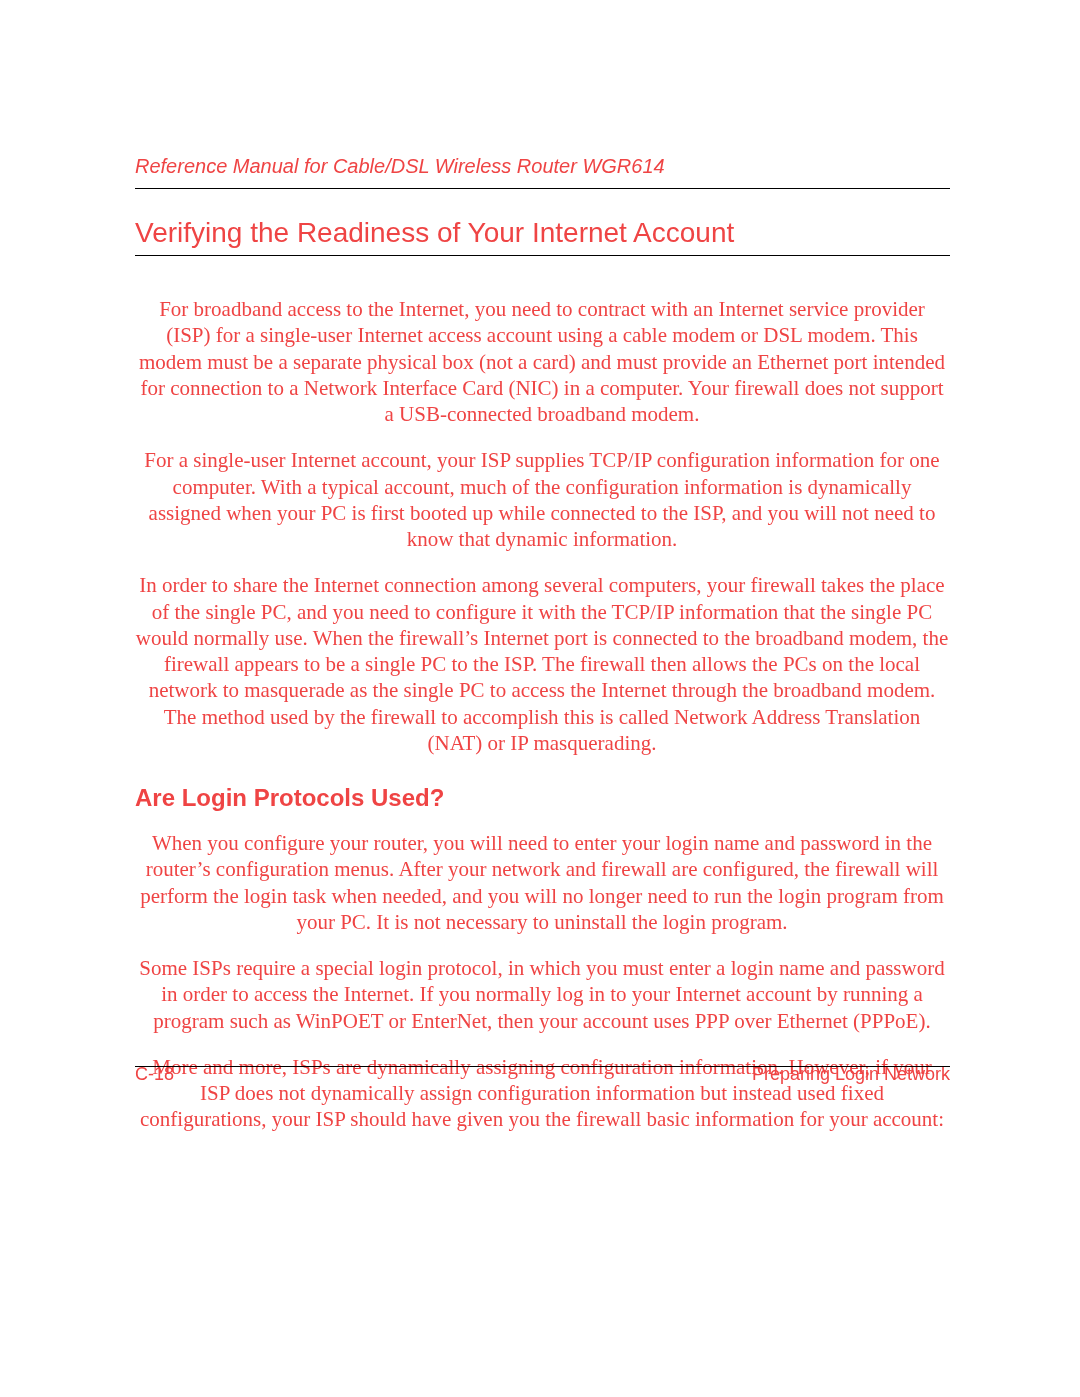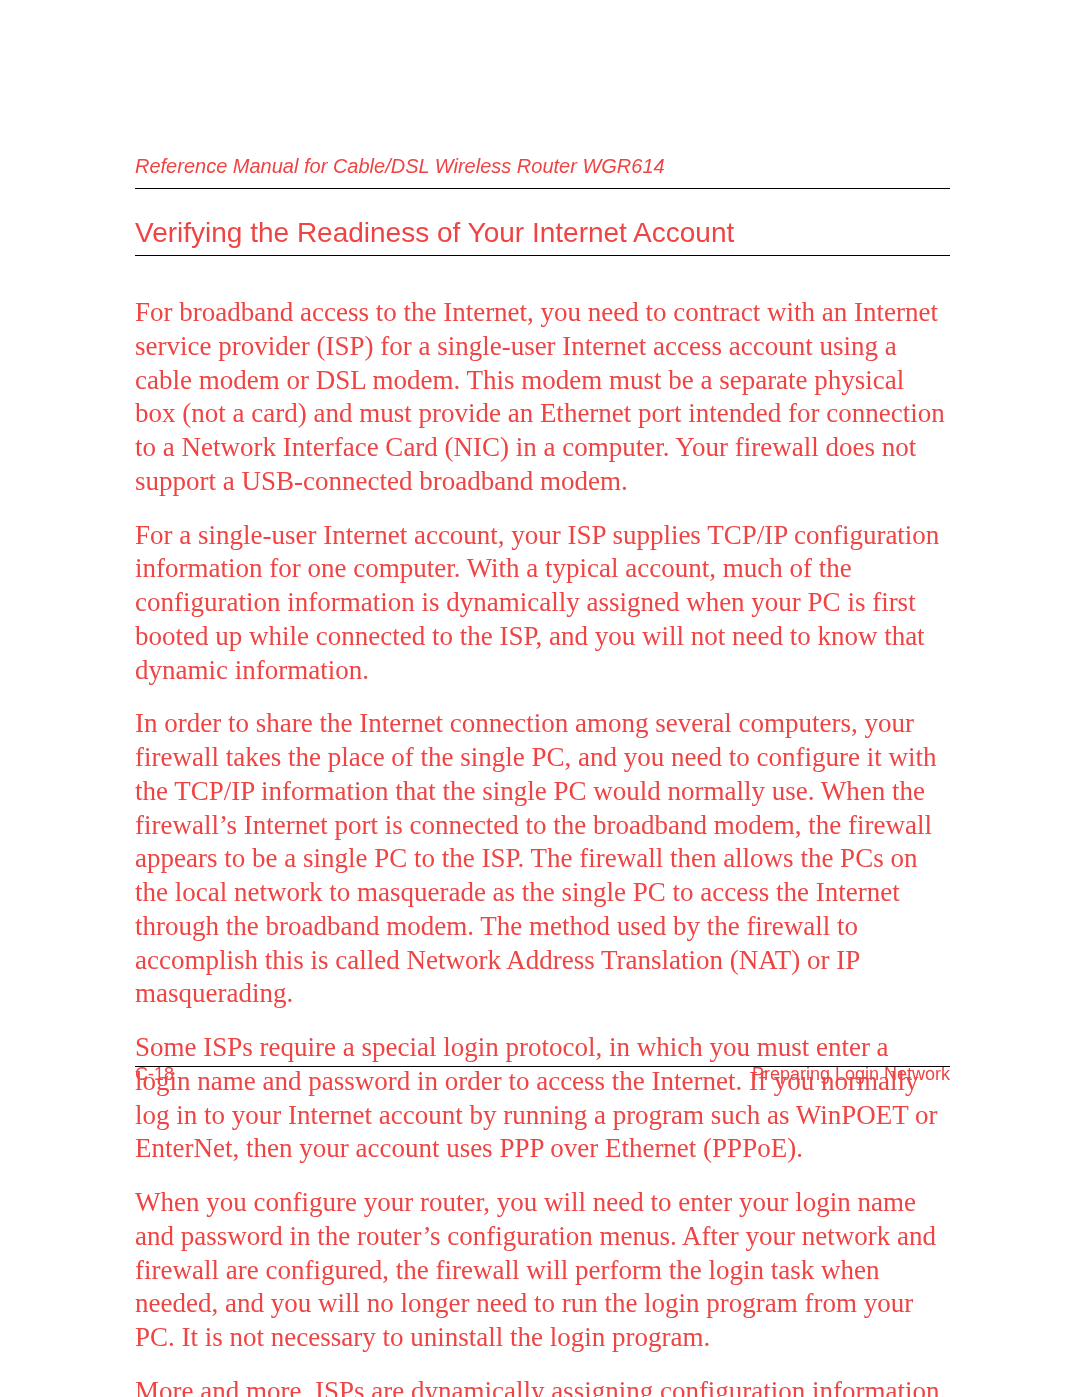--- a/index.html
+++ b/index.html
@@ -31,24 +31,24 @@
     font-weight: normal;
     font-size: 28px;
     margin: 0 0 6px 0;
     padding-bottom: 6px;
     border-bottom: 1.5px solid #000;
   }
   .gap-after-h1 {
     height: 34px;
   }
   p.body {
-    font-size: 27px;
+    font-size: 21px;
     line-height: 1.25;
     margin: 0 1px 20px 0;
-    text-align: left;
+    text-align: center;
   }
   h2.subhead {
     font-family: Arial, Helvetica, sans-serif;
     font-weight: bold;
     font-size: 24px;
     margin: 28px 0 18px 0;
   }
   .footer-rule {
     border-top: 1.5px solid #000;
     position: absolute;
@@ -76,24 +76,25 @@
 
   <h1 class="section-title">Verifying the Readiness of Your Internet Account</h1>
   <div class="gap-after-h1"></div>
 
   <p class="body">For broadband access to the Internet, you need to contract with an Internet service provider (ISP) for a single-user Internet access account using a cable modem or DSL modem. This modem must be a separate physical box (not a card) and must provide an Ethernet port intended for connection to a Network Interface Card (NIC) in a computer. Your firewall does not support a USB-connected broadband modem.</p>
 
   <p class="body">For a single-user Internet account, your ISP supplies TCP/IP configuration information for one computer. With a typical account, much of the configuration information is dynamically assigned when your PC is first booted up while connected to the ISP, and you will not need to know that dynamic information.</p>
 
   <p class="body">In order to share the Internet connection among several computers, your firewall takes the place of the single PC, and you need to configure it with the TCP/IP information that the single PC would normally use. When the firewall’s Internet port is connected to the broadband modem, the firewall appears to be a single PC to the ISP. The firewall then allows the PCs on the local network to masquerade as the single PC to access the Internet through the broadband modem. The method used by the firewall to accomplish this is called Network Address Translation (NAT) or IP masquerading.</p>
 
+  <h2 class="subhead">Are Login Protocols Used?</h2>
+
+  <p class="body">When you configure your router, you will need to enter your login name and password in the router’s configuration menus. After your network and firewall are configured, the firewall will perform the login task when needed, and you will no longer need to run the login program from your PC. It is not necessary to uninstall the login program.</p>
 
   <p class="body">Some ISPs require a special login protocol, in which you must enter a login name and password in order to access the Internet. If you normally log in to your Internet account by running a program such as WinPOET or EnterNet, then your account uses PPP over Ethernet (PPPoE).</p>
-
-  <p class="body">When you configure your router, you will need to enter your login name and password in the router’s configuration menus. After your network and firewall are configured, the firewall will perform the login task when needed, and you will no longer need to run the login program from your PC. It is not necessary to uninstall the login program.</p>
 
 
   <p class="body">More and more, ISPs are dynamically assigning configuration information. However, if your ISP does not dynamically assign configuration information but instead used fixed configurations, your ISP should have given you the firewall basic information for your account:</p>
 
   <div class="footer-rule"></div>
   <div class="footer">
     <span>C-18</span>
     <span>Preparing Login Network</span>
   </div>
 

